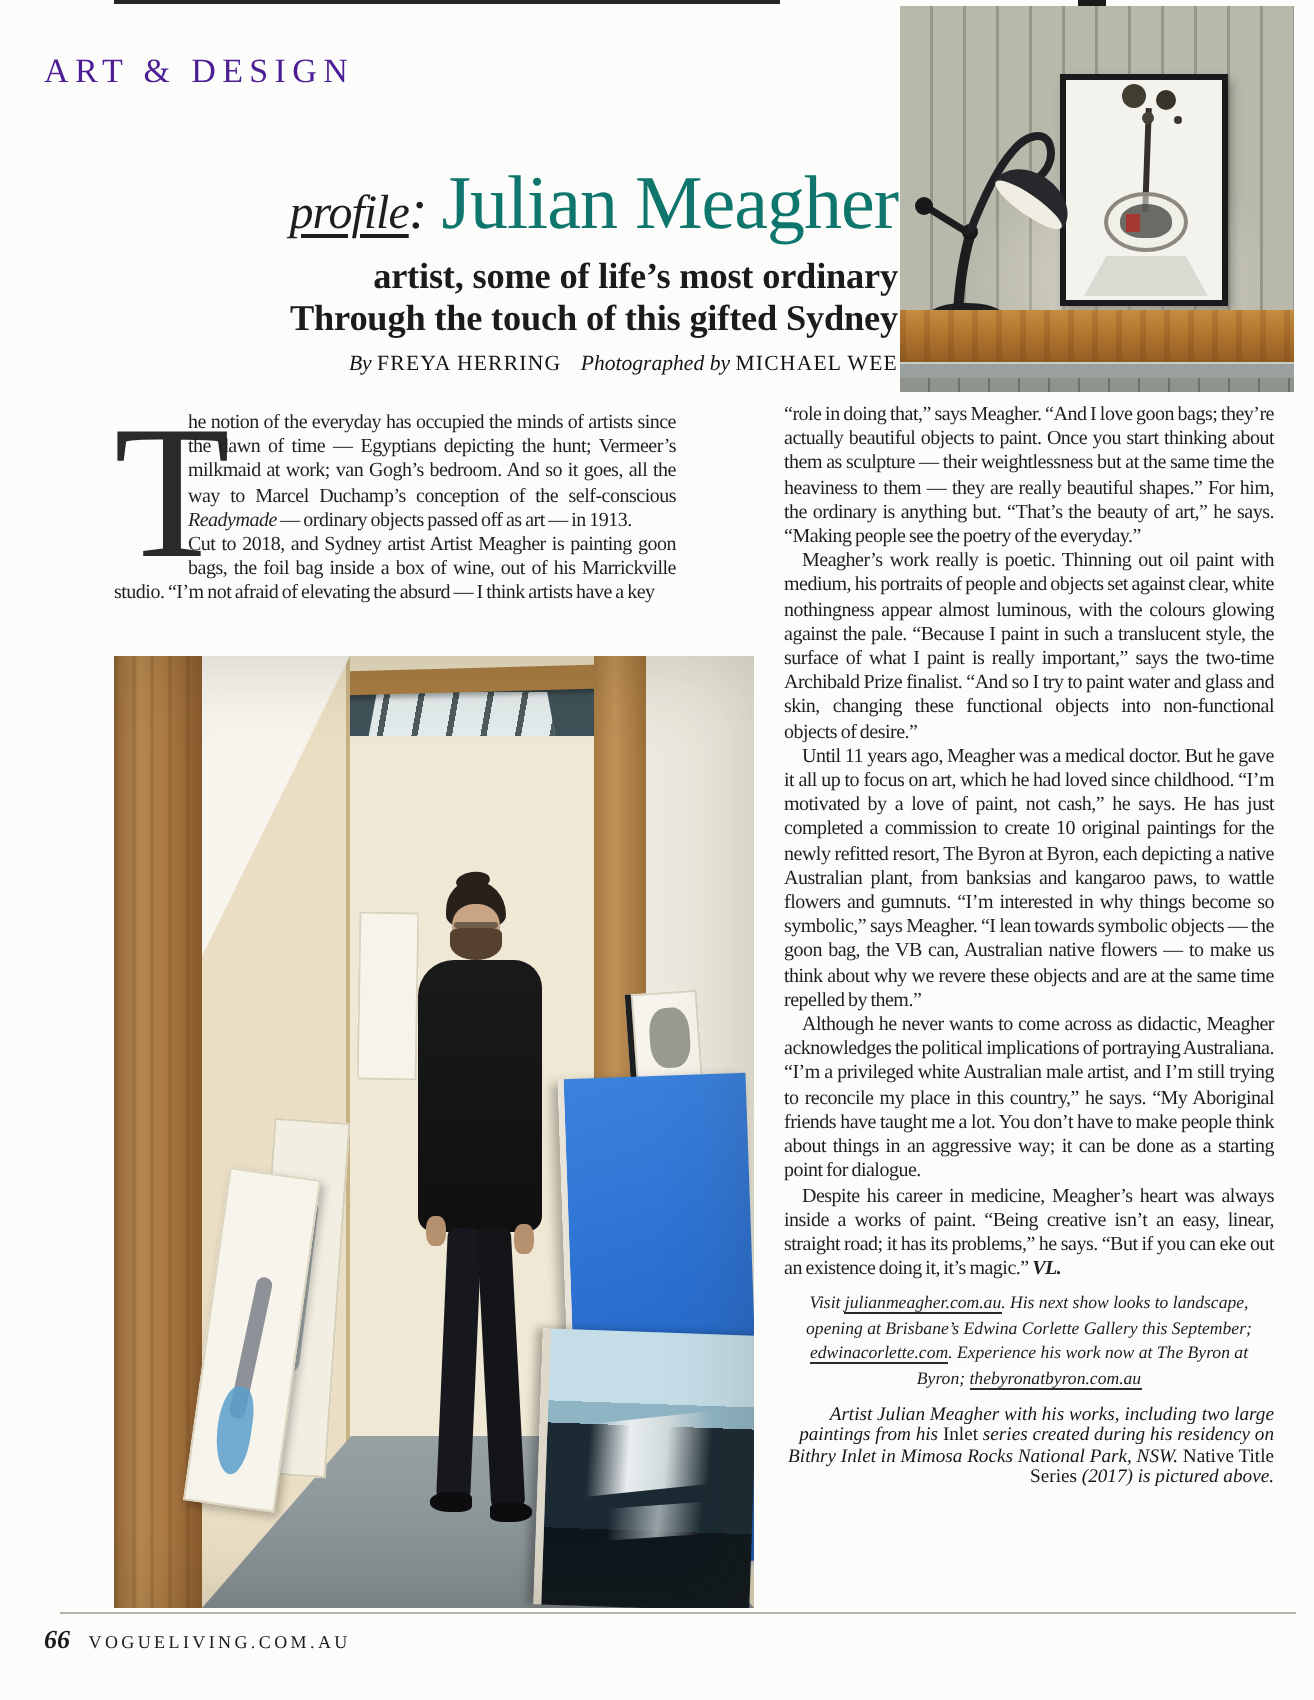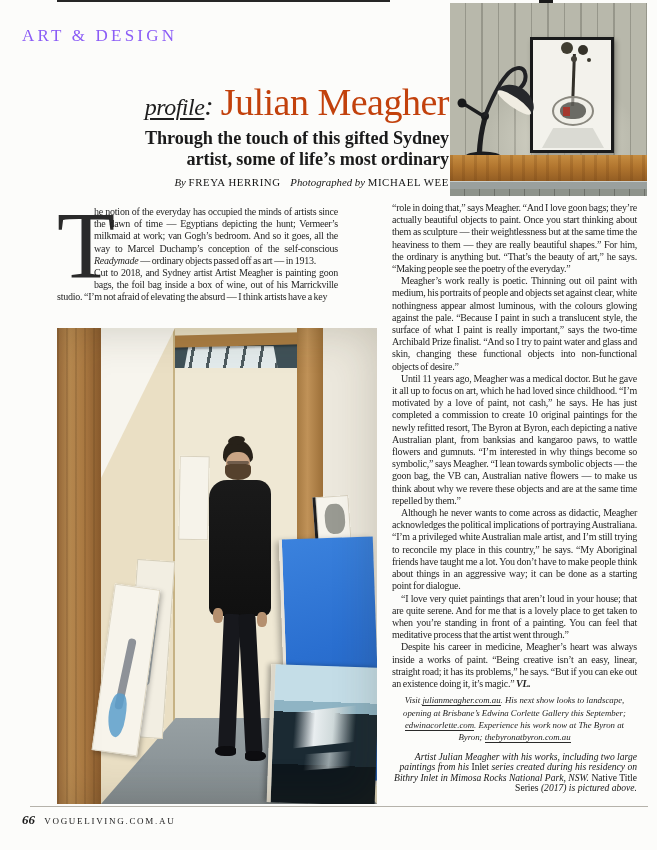--- a/index.html
+++ b/index.html
@@ -6,29 +6,29 @@
   #page{position:relative;width:657px;height:850px;background:#fcfcfa;overflow:hidden;
         font-family:"Liberation Serif", serif;color:#1e1e1e;}
   [data-name]{box-sizing:border-box;}
   .abs{position:absolute;}
 
   
   .top-line{left:57px;top:0;width:333px;height:2px;background:#262626;}
   .top-dash{left:539px;top:0;width:14px;height:3px;background:#1a1a1a;}
 
   
-  .masthead{left:22px;top:26px;font-size:17px;letter-spacing:3.2px;color:#8b5cf6;
+  .masthead{left:22px;top:26px;font-size:17px;letter-spacing:3.2px;color:#4c1d95;
             font-family:"Liberation Serif",serif;font-weight:400;}
 
   
   .headline{left:57px;top:83px;width:392px;text-align:right;line-height:1;}
   .kicker{font-style:italic;font-size:24px;text-decoration:underline;
           text-decoration-thickness:1.5px;text-underline-offset:3px;letter-spacing:-0.5px;}
   .kicker-colon{font-style:italic;font-size:28px;}
-  .headline-title{font-size:38px;letter-spacing:-0.5px;margin-left:7px;color:#c2410c;}
+  .headline-title{font-size:38px;letter-spacing:-0.5px;margin-left:7px;color:#0f766e;}
   .standfirst{margin-top:7px;font-weight:700;font-size:18.2px;line-height:21.4px;color:#1b1b1b;letter-spacing:-0.1px;}
   .byline{margin-top:6px;font-size:10.8px;color:#141414;}
   .byline .lbl{font-style:italic;}
   .byline .nm{letter-spacing:0.6px;}
   .byline .gap{display:inline-block;width:7px;}
 
   
   .leftcol{left:57px;top:206px;width:281px;font-size:10px;line-height:12.2px;
            text-align:justify;letter-spacing:-0.25px;word-spacing:-0.5px;color:#1f1f1f;}
   .leftcol p{margin:0;}
@@ -191,43 +191,42 @@
     <div class="lp-shelf" data-name="timber-shelf"></div>
     <div class="lp-steel" data-name="shelf-edge"></div>
     <div class="lp-lower" data-name="lower-wall"></div>
   </div>
 
   <div class="abs headline" data-name="headline-block">
     <div data-name="title-row">
       <span class="kicker" data-name="kicker">profile</span><span class="kicker-colon" data-name="kicker-colon">:</span><span class="headline-title" data-name="page-title">Julian Meagher</span>
     </div>
     <div class="standfirst" data-name="standfirst">
+      <div data-name="standfirst-line">artist, some of life’s most ordinary</div>
       <div data-name="standfirst-line">Through the touch of this gifted Sydney</div>
-      <div data-name="standfirst-line">artist, some of life’s most ordinary</div>
     </div>
     <div class="byline" data-name="byline">
       <span class="lbl" data-name="byline-by-label">By</span>
       <span class="nm" data-name="byline-author">FREYA HERRING</span><span class="gap"></span>
       <span class="lbl" data-name="byline-photo-label">Photographed by</span>
       <span class="nm" data-name="byline-photographer">MICHAEL WEE</span>
     </div>
   </div>
 
   <div class="abs leftcol" data-name="article-left-column">
     <p data-name="article-paragraph"><span class="dropcap" data-name="drop-cap">T</span><span data-name="paragraph-text">he notion of the everyday has occupied the minds of artists since the dawn of time — Egyptians depicting the hunt; Vermeer’s milkmaid at work; van Gogh’s bedroom. And so it goes, all the way to Marcel Duchamp’s conception of the self-conscious </span><span class="em-i" data-name="italic-term">Readymade</span><span data-name="paragraph-text"> — ordinary objects passed off as art — in 1913.</span></p>
     <p data-name="article-paragraph">Cut to 2018, and Sydney artist Artist Meagher is painting goon bags, the foil bag inside a box of wine, out of his Marrickville studio. “I’m not afraid of elevating the absurd — I think artists have a key</p>
   </div>
 
   <div class="abs rightcol" data-name="article-right-column">
     <div class="photo-intrusion" data-name="photo-wrap-spacer"></div>
     <p data-name="article-paragraph">“role in doing that,” says Meagher. “And I love goon bags; they’re actually beautiful objects to paint. Once you start thinking about them as sculpture — their weightlessness but at the same time the heaviness to them — they are really beautiful shapes.” For him, the ordinary is anything but. “That’s the beauty of art,” he says. “Making people see the poetry of the everyday.”</p>
     <p class="ind" data-name="article-paragraph">Meagher’s work really is poetic. Thinning out oil paint with medium, his portraits of people and objects set against clear, white nothingness appear almost luminous, with the colours glowing against the pale. “Because I paint in such a translucent style, the surface of what I paint is really important,” says the two-time Archibald Prize finalist. “And so I try to paint water and glass and skin, changing these functional objects into non-functional objects of desire.”</p>
     <p class="ind" data-name="article-paragraph">Until 11 years ago, Meagher was a medical doctor. But he gave it all up to focus on art, which he had loved since childhood. “I’m motivated by a love of paint, not cash,” he says. He has just completed a commission to create 10 original paintings for the newly refitted resort, The Byron at Byron, each depicting a native Australian plant, from banksias and kangaroo paws, to wattle flowers and gumnuts. “I’m interested in why things become so symbolic,” says Meagher. “I lean towards symbolic objects — the goon bag, the VB can, Australian native flowers — to make us think about why we revere these objects and are at the same time repelled by them.”</p>
     <p class="ind" data-name="article-paragraph">Although he never wants to come across as didactic, Meagher acknowledges the political implications of portraying Australiana. “I’m a privileged white Australian male artist, and I’m still trying to reconcile my place in this country,” he says. “My Aboriginal friends have taught me a lot. You don’t have to make people think about things in an aggressive way; it can be done as a starting point for dialogue.</p>
-    <p class="ind" data-name="article-paragraph">“I love very quiet paintings that aren’t loud in your house; that are quite serene. And for me that is a lovely place to get taken to when you’re standing in front of a painting. You can feel that meditative process that the artist went through.”</p>
     <p class="ind" data-name="article-paragraph"><span data-name="paragraph-text">Despite his career in medicine, Meagher’s heart was always inside a works of paint. “Being creative isn’t an easy, linear, straight road; it has its problems,” he says. “But if you can eke out an existence doing it, it’s magic.” </span><span class="vl-mark" data-name="end-of-article-mark">VL.</span></p>
 
     <div class="credits" data-name="gallery-credits">
       <span data-name="credits-text">Visit </span><span class="lnk" data-name="artist-website-link">julianmeagher.com.au</span><span data-name="credits-text">. His next show looks to landscape, opening at Brisbane’s Edwina Corlette Gallery this September; </span><span class="lnk" data-name="gallery-website-link">edwinacorlette.com</span><span data-name="credits-text">. Experience his work now at The Byron at Byron; </span><span class="lnk" data-name="resort-website-link">thebyronatbyron.com.au</span>
     </div>
 
     <div class="caption" data-name="photo-caption">
       <span data-name="caption-text">Artist Julian Meagher with his works, including two large paintings from his </span><span class="roman" data-name="caption-series-name">Inlet</span><span data-name="caption-text"> series created during his residency on Bithry Inlet in Mimosa Rocks National Park, NSW. </span><span class="roman" data-name="caption-artwork-title">Native Title Series</span><span data-name="caption-text"> (2017) is pictured above.</span>
     </div>
   </div>

